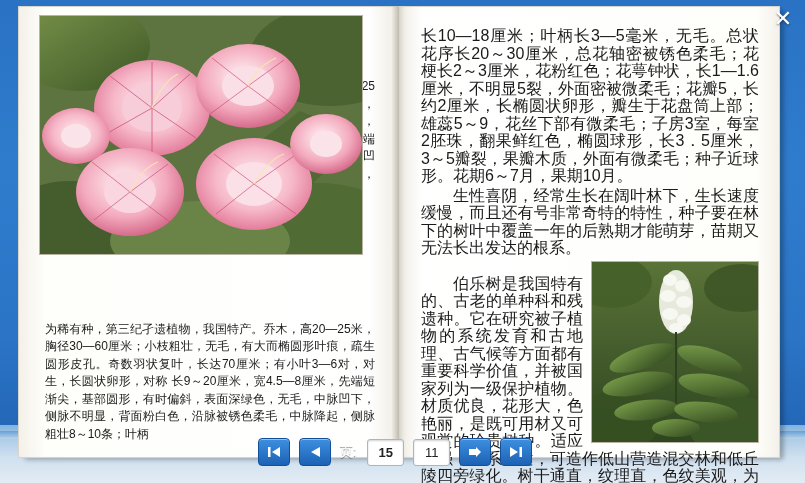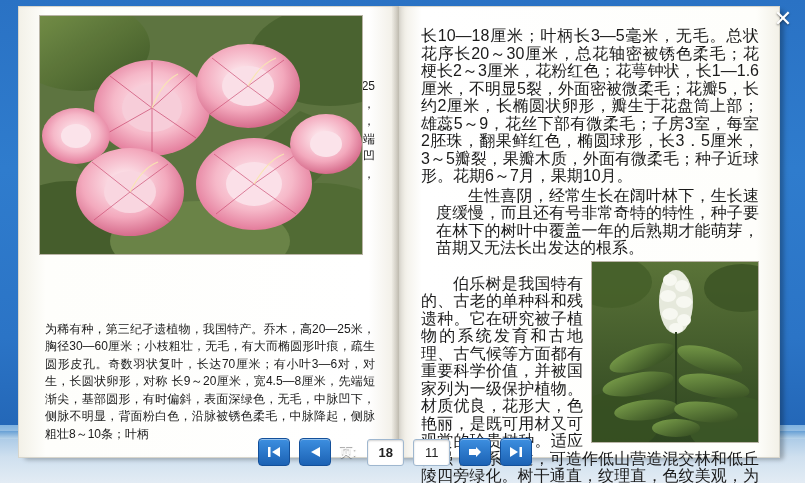--- a/index.html
+++ b/index.html
@@ -335,21 +335,21 @@
       <div class="left-inner" style="top:auto; bottom:14px;">
         <div class="left-bottom-text">为稀有种，第三纪孑遗植物，我国特产。乔木，高20—25米，胸径30—60厘米；小枝粗壮，无毛，有大而椭圆形叶痕，疏生圆形皮孔。奇数羽状复叶，长达70厘米；有小叶3—6对，对生，长圆状卵形，对称 长9～20厘米，宽4.5—8厘米，先端短渐尖，基部圆形，有时偏斜，表面深绿色，无毛，中脉凹下，侧脉不明显，背面粉白色，沿脉被锈色柔毛，中脉降起，侧脉粗壮8～10条；叶柄</div>
       </div>
     </div>
 
     <div class="spine"></div>
 
     <div class="page page-right">
       <div class="right-inner">
         <p>长10—18厘米；叶柄长3—5毫米，无毛。总状花序长20～30厘米，总花轴密被锈色柔毛；花梗长2～3厘米，花粉红色；花萼钟状，长1—1.6厘米，不明显5裂，外面密被微柔毛；花瓣5，长约2厘米，长椭圆状卵形，瓣生于花盘筒上部；雄蕊5～9，花丝下部有微柔毛；子房3室，每室2胚珠，翻果鲜红色，椭圆球形，长3．5厘米，3～5瓣裂，果瓣木质，外面有微柔毛；种子近球形。花期6～7月，果期10月。</p>
-        <p class="indent" style="margin-top:2px;margin-left:15px;">生性喜阴，经常生长在阔叶林下，生长速度缓慢，而且还有号非常奇特的特性，种子要在林下的树叶中覆盖一年的后熟期才能萌芽，苗期又无法长出发达的根系。</p>
+        <p class="indent" style="margin-top:2px;">生性喜阴，经常生长在阔叶林下，生长速度缓慢，而且还有号非常奇特的特性，种子要在林下的树叶中覆盖一年的后熟期才能萌芽，苗期又无法长出发达的根系。</p>
 
         <div class="photo-right">
           <svg viewBox="0 0 166 180" preserveAspectRatio="none">
             <defs>
               <linearGradient id="bg2" x1="0" y1="0" x2="0" y2="1">
                 <stop offset="0%" stop-color="#5a7338"></stop>
                 <stop offset="100%" stop-color="#2e4520"></stop>
               </linearGradient>
               <linearGradient id="lf" x1="0" y1="0" x2="1" y2="1">
                 <stop offset="0%" stop-color="#7da24c"></stop>
@@ -401,21 +401,21 @@
         <rect x="1" y="1" width="2.5" height="10" fill="#ffffff"></rect>
         <polygon points="13,1 13,11 5,6" fill="#ffffff"></polygon>
       </svg>
     </div>
     <div class="nav-btn">
       <svg width="14" height="12" viewBox="0 0 14 12">
         <polygon points="12,1 12,11 3,6" fill="#ffffff"></polygon>
       </svg>
     </div>
     <div class="page-label">页:</div>
-    <div class="page-box current">18</div>
+    <div class="page-box current">15</div>
     <div class="page-box">11</div>
     <div class="nav-btn">
       <svg width="16" height="12" viewBox="0 0 16 12">
         <polygon points="2,3 9,3 9,1 14,6 9,11 9,9 2,9" fill="#ffffff"></polygon>
       </svg>
     </div>
     <div class="nav-btn">
       <svg width="14" height="12" viewBox="0 0 14 12">
         <polygon points="1,1 1,11 9,6" fill="#ffffff"></polygon>
         <rect x="10.5" y="1" width="2.5" height="10" fill="#ffffff"></rect>

